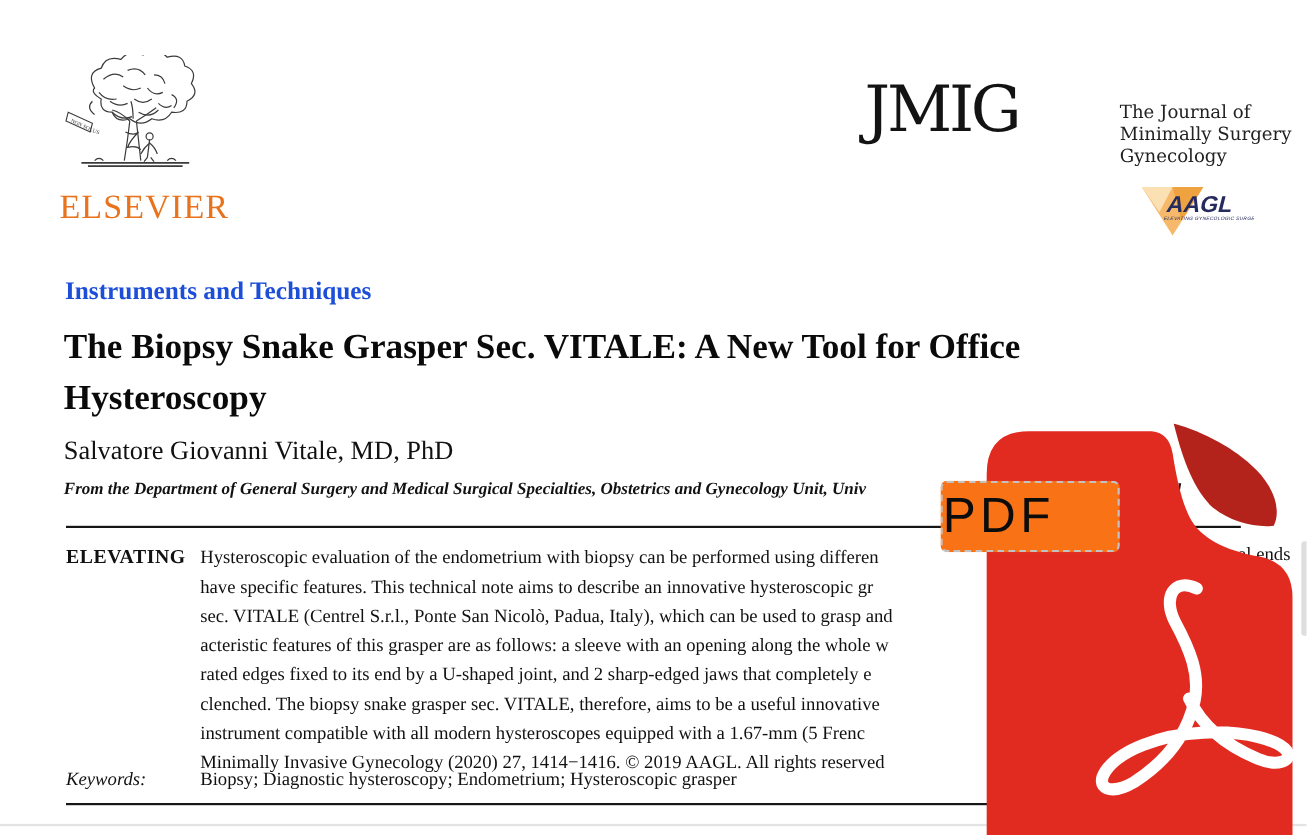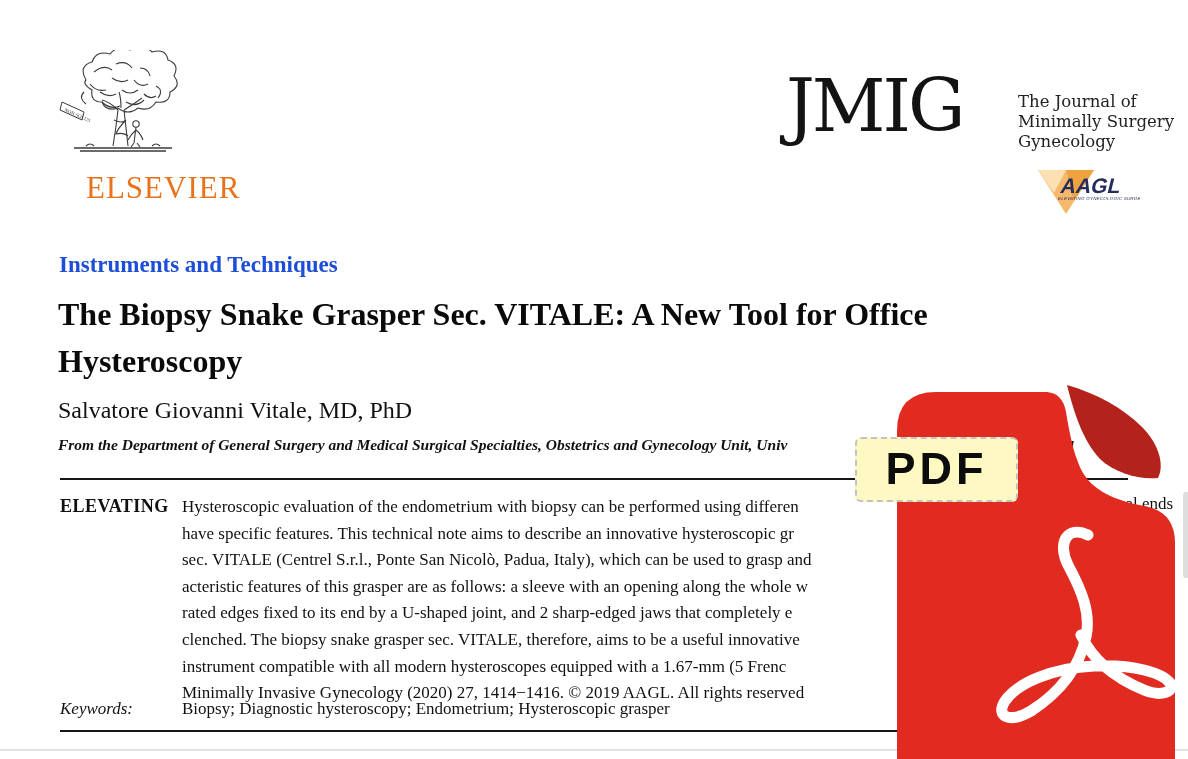--- a/index.html
+++ b/index.html
@@ -3,48 +3,48 @@
 <meta charset="utf-8">
 <style>
   html,body{margin:0;padding:0;background:#fff;}
   #page{position:relative;width:1188px;height:759px;background:#ffffff;overflow:hidden;
         font-family:"Liberation Serif",serif;color:#111;}
   .abs{position:absolute;}
   .nowrap{white-space:nowrap;}
 
   
   .elsevier-word{left:54px;top:170px;font-family:"Liberation Serif",serif;font-size:31px;
-                 color:#e8731c;letter-spacing:1px;margin-left:32px;}
+                 color:#e8731c;letter-spacing:1px;}
   .check-badge{left:213px;top:57px;width:63px;height:61px;background:#ececec;border:1px solid #c6c6c6;
                border-radius:6px;text-align:center;box-shadow:0 1px 2px rgba(0,0,0,.15);cursor:pointer;}
   .check-badge .txt{font-family:"Liberation Sans",sans-serif;font-size:10.5px;line-height:1.12;
                     color:#3f3f3f;margin-top:1px;}
-  .jmig-logo{left:786px;top:70px;font-family:"DejaVu Serif",serif;font-size:72px;line-height:1;
+  .jmig-logo{left:786px;top:70px;font-family:"DejaVu Serif",serif;font-size:58px;line-height:1;
              letter-spacing:-3px;color:#131313;}
   .jmig-sub{left:1018px;top:92px;font-family:"DejaVu Serif",serif;font-size:16.5px;line-height:1.22;color:#222;}
 
   
   .section-head{left:59px;top:252px;font-size:23px;font-weight:bold;}
   .title{left:58px;top:291px;font-size:32px;font-weight:bold;line-height:47px;color:#0a0a0a;}
   .author{left:58px;top:397px;font-size:24px;}
   .affil{left:58px;top:436px;font-size:15.5px;font-style:italic;font-weight:600;}
   .rule{height:2px;background:#161616;}
   .abstract-label{left:60px;top:496px;font-size:18px;font-weight:bold;letter-spacing:.5px;}
   .abstract-body{left:182px;top:494px;font-size:17px;line-height:26.6px;}
   .kw-label{left:60px;top:699px;font-size:17px;font-style:italic;}
   .kw-text{left:182px;top:699px;font-size:17px;}
   .frag-affil{left:1061px;top:437px;font-size:15.5px;font-style:italic;font-weight:600;z-index:1;}
   .frag-abs{left:1117px;top:494px;font-size:17px;z-index:1;}
 
   
   .pdf-svg{left:855px;top:385px;z-index:5;pointer-events:none;}
-  .pdf-label{left:855px;top:437px;width:163px;height:65px;z-index:6;background:#fef9c3;
+  .pdf-label{left:855px;top:437px;width:163px;height:65px;z-index:6;background:#f97316;
              border:2px dashed #c2c2c2;border-radius:6px;box-sizing:border-box;
-             font-family:"Liberation Sans",sans-serif;font-weight:700;font-size:45px;
-             letter-spacing:4px;color:#0c0c0c;text-align:center;line-height:59px;}
+             font-family:"Liberation Sans",sans-serif;font-weight:400;font-size:45px;
+             letter-spacing:4px;color:#0c0c0c;line-height:59px;}
   .edge-sliver{left:1183px;top:492px;width:5px;height:86px;background:#dedede;
                border-radius:3px 0 0 3px;z-index:4;}
   .bottom-line{left:0;top:749px;width:1188px;height:2px;background:#e3e3e3;}
 </style>
 </head>
 <body>
 
 <div id="page">
 
   <svg class="abs" style="left:56px;top:50px;" width="134" height="122" viewBox="0 0 134 122">

